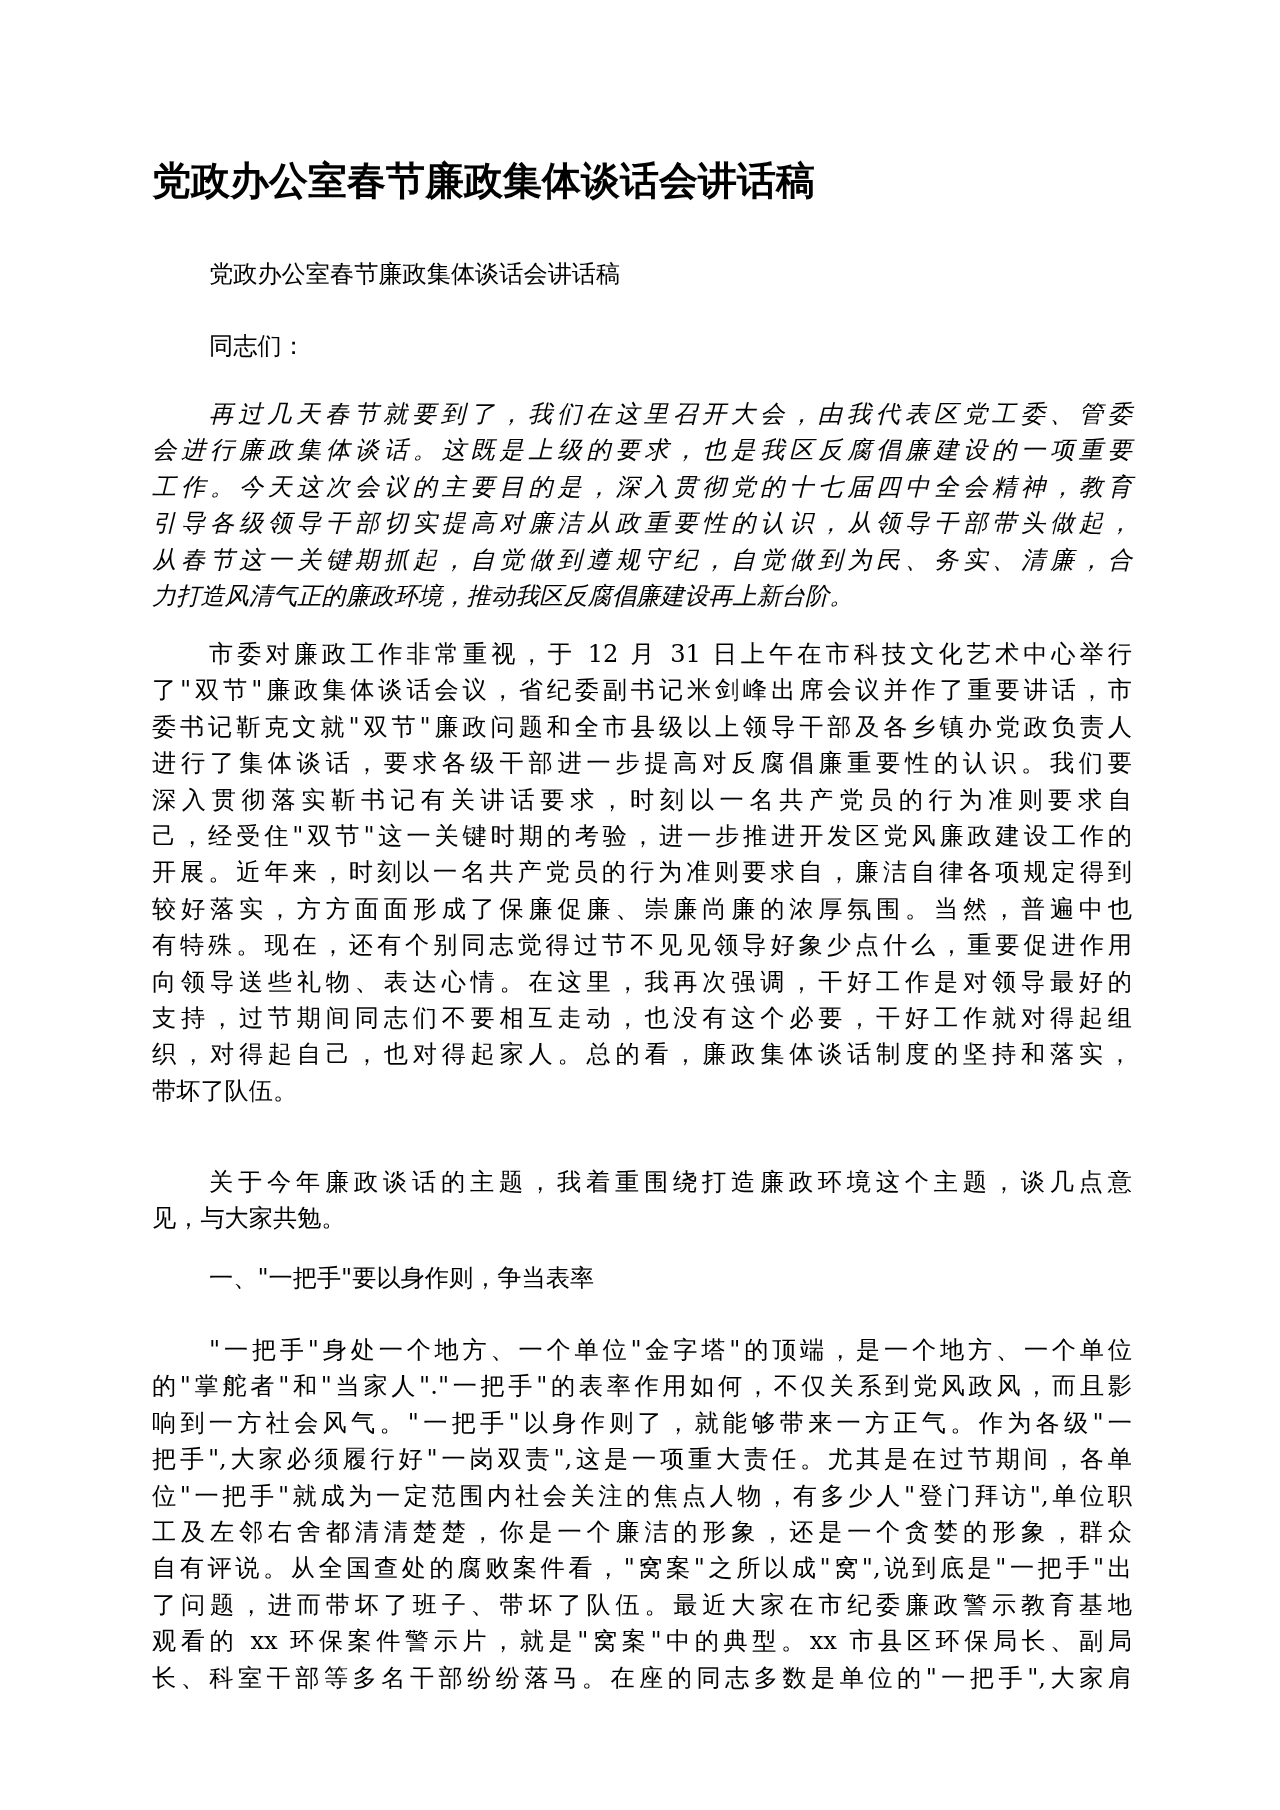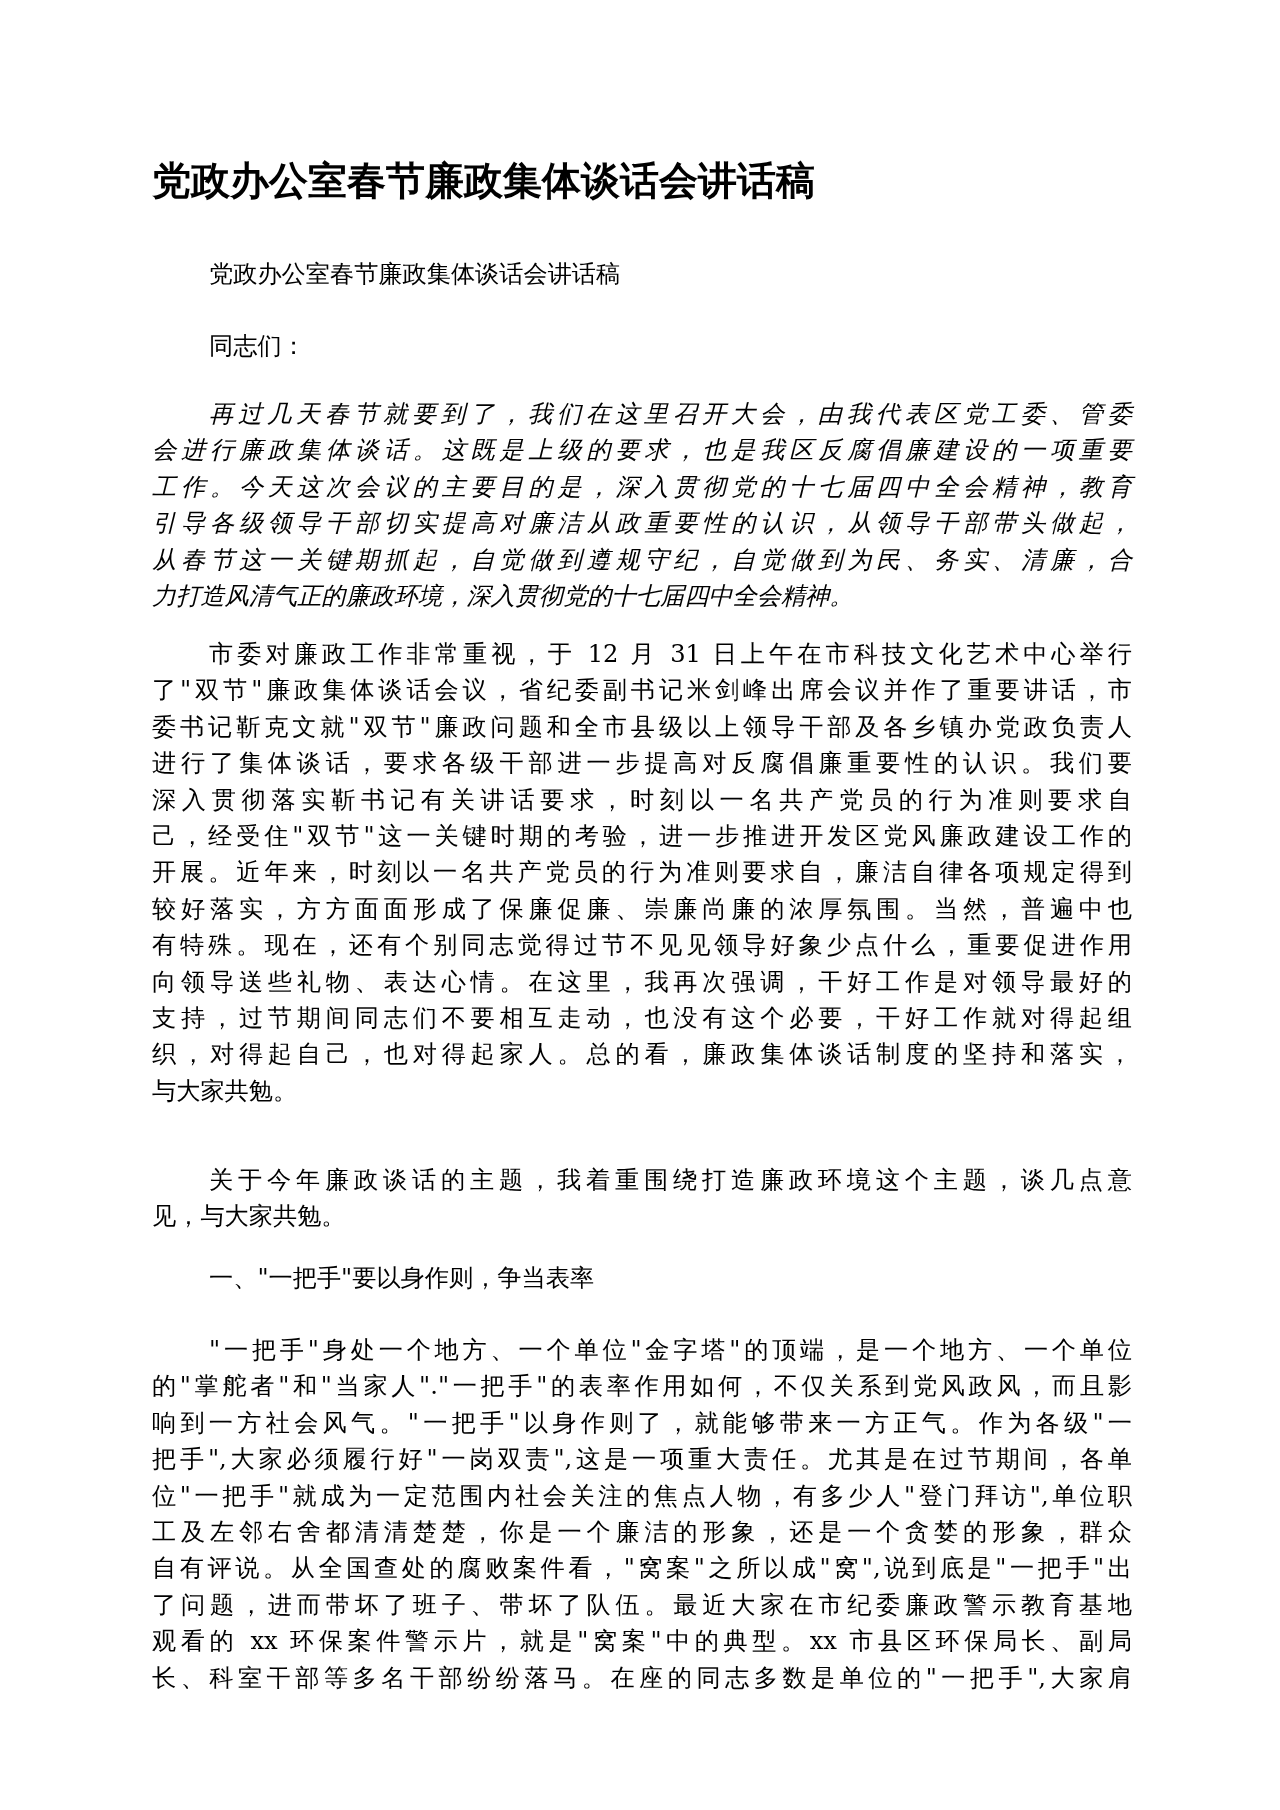--- a/index.html
+++ b/index.html
@@ -38,40 +38,40 @@
   <p class="para" style="top:328px;">
     <span class="line first last">同志们：</span>
   </p>
 
   <p class="para" style="top:396px;font-style:italic;">
     <span class="line first">再过几天春节就要到了，我们在这里召开大会，由我代表区党工委、管委</span>
     <span class="line">会进行廉政集体谈话。这既是上级的要求，也是我区反腐倡廉建设的一项重要</span>
     <span class="line">工作。今天这次会议的主要目的是，深入贯彻党的十七届四中全会精神，教育</span>
     <span class="line">引导各级领导干部切实提高对廉洁从政重要性的认识，从领导干部带头做起，</span>
     <span class="line">从春节这一关键期抓起，自觉做到遵规守纪，自觉做到为民、务实、清廉，合</span>
-    <span class="line last">力打造风清气正的廉政环境，深入贯彻党的十七届四中全会精神。</span>
+    <span class="line last">力打造风清气正的廉政环境，推动我区反腐倡廉建设再上新台阶。</span>
   </p>
 
   <p class="para" style="top:636px;">
     <span class="line first">市委对廉政工作非常重视，于 12 月 31 日上午在市科技文化艺术中心举行</span>
     <span class="line">了"双节"廉政集体谈话会议，省纪委副书记米剑峰出席会议并作了重要讲话，市</span>
     <span class="line">委书记靳克文就"双节"廉政问题和全市县级以上领导干部及各乡镇办党政负责人</span>
     <span class="line">进行了集体谈话，要求各级干部进一步提高对反腐倡廉重要性的认识。我们要</span>
     <span class="line">深入贯彻落实靳书记有关讲话要求，时刻以一名共产党员的行为准则要求自</span>
     <span class="line">己，经受住"双节"这一关键时期的考验，进一步推进开发区党风廉政建设工作的</span>
     <span class="line">开展。近年来，时刻以一名共产党员的行为准则要求自，廉洁自律各项规定得到</span>
     <span class="line">较好落实，方方面面形成了保廉促廉、崇廉尚廉的浓厚氛围。当然，普遍中也</span>
     <span class="line">有特殊。现在，还有个别同志觉得过节不见见领导好象少点什么，重要促进作用</span>
     <span class="line">向领导送些礼物、表达心情。在这里，我再次强调，干好工作是对领导最好的</span>
     <span class="line">支持，过节期间同志们不要相互走动，也没有这个必要，干好工作就对得起组</span>
     <span class="line">织，对得起自己，也对得起家人。总的看，廉政集体谈话制度的坚持和落实，</span>
-    <span class="line last">与大家共勉。</span>
+    <span class="line last">带坏了队伍。</span>
   </p>
 
-  <p class="para" style="top:1164px;font-family:Liberation Mono, monospace;">
+  <p class="para" style="top:1164px;">
     <span class="line first">关于今年廉政谈话的主题，我着重围绕打造廉政环境这个主题，谈几点意</span>
     <span class="line last">见，与大家共勉。</span>
   </p>
 
   <p class="para" style="top:1260px;">
     <span class="line first last">一、"一把手"要以身作则，争当表率</span>
   </p>
 
   <p class="para" style="top:1332px;">
     <span class="line first">"一把手"身处一个地方、一个单位"金字塔"的顶端，是一个地方、一个单位</span>

